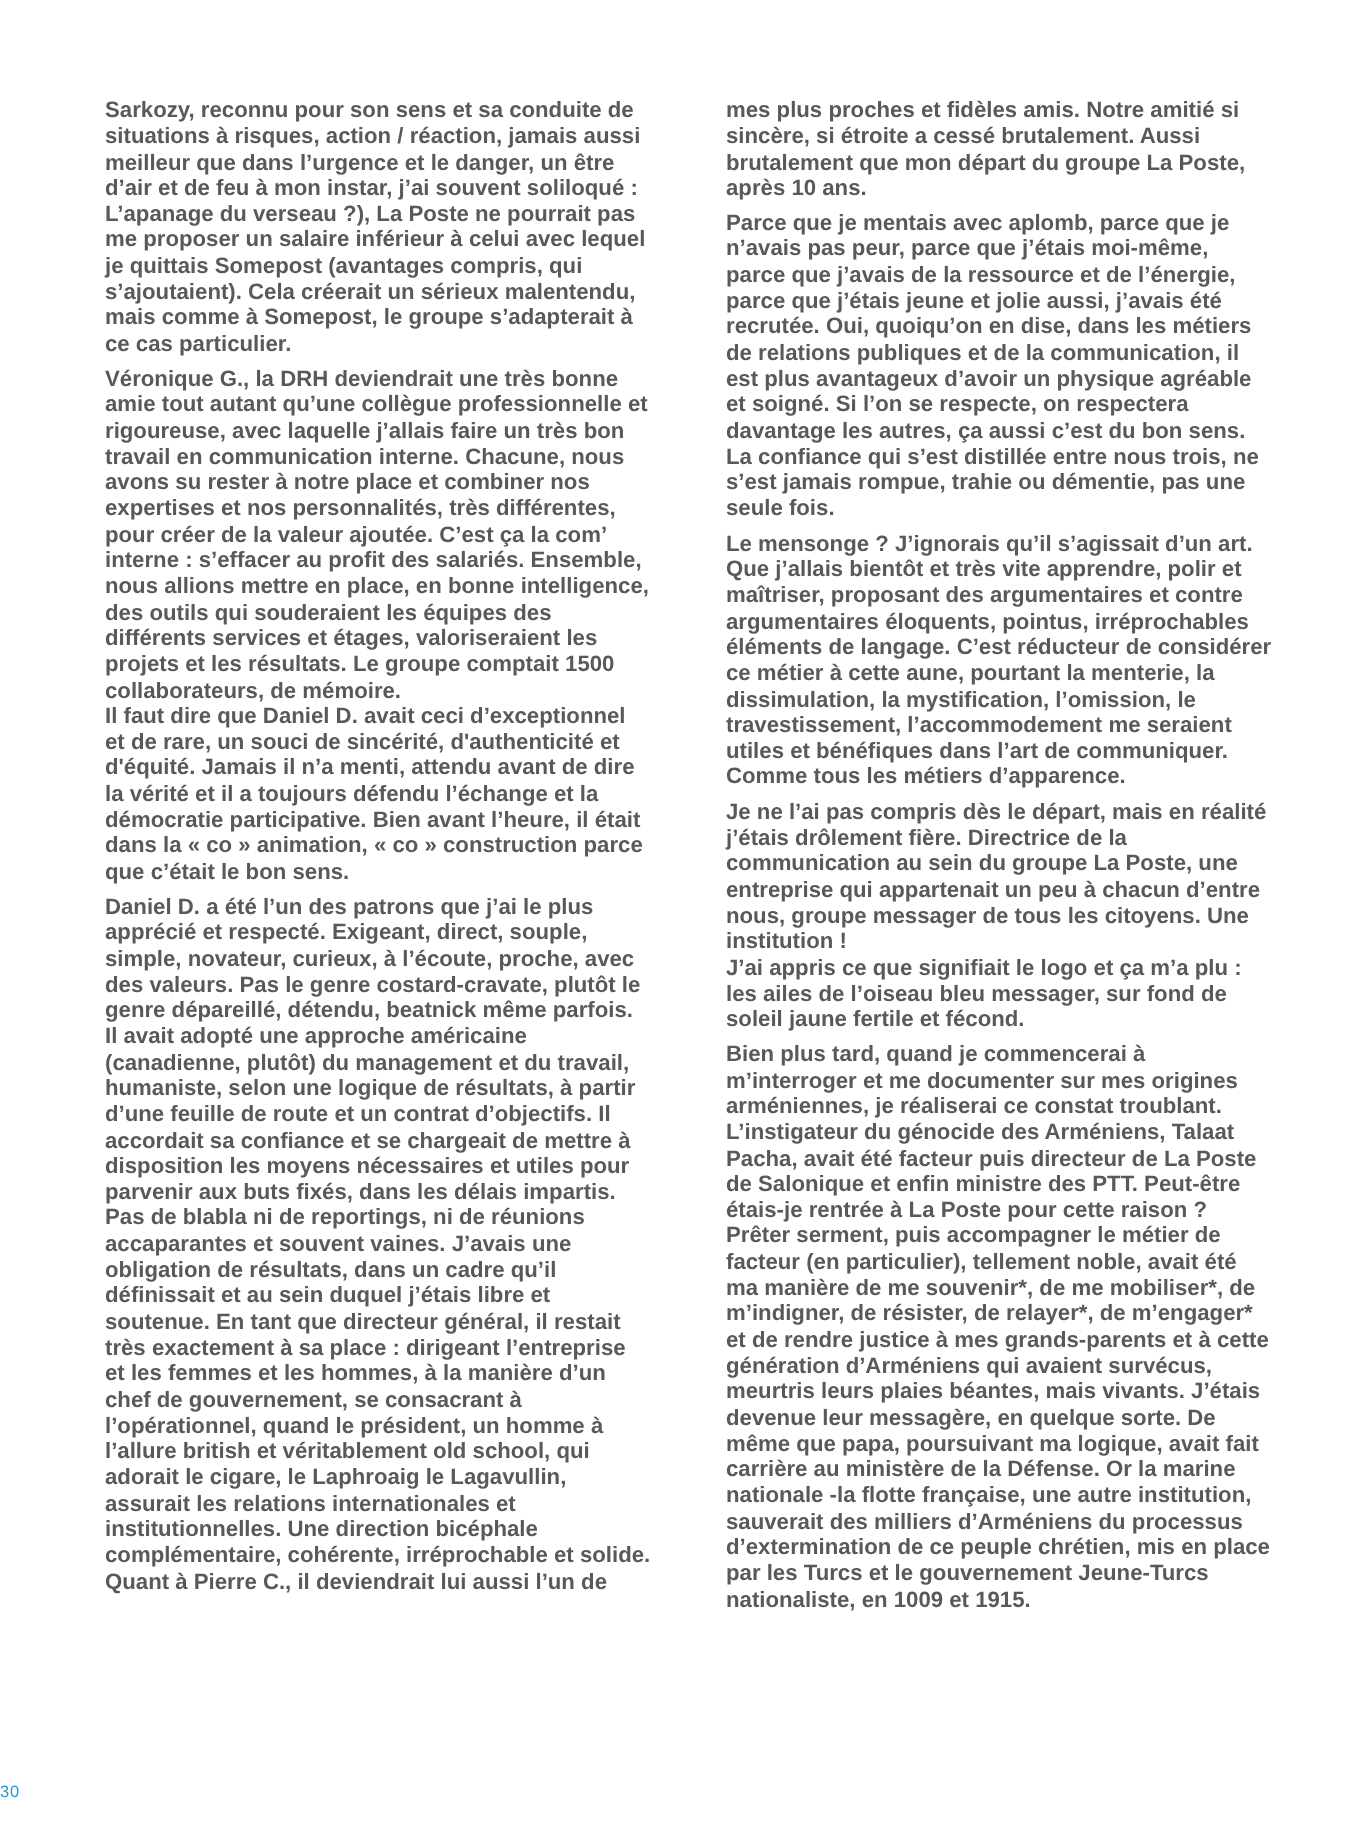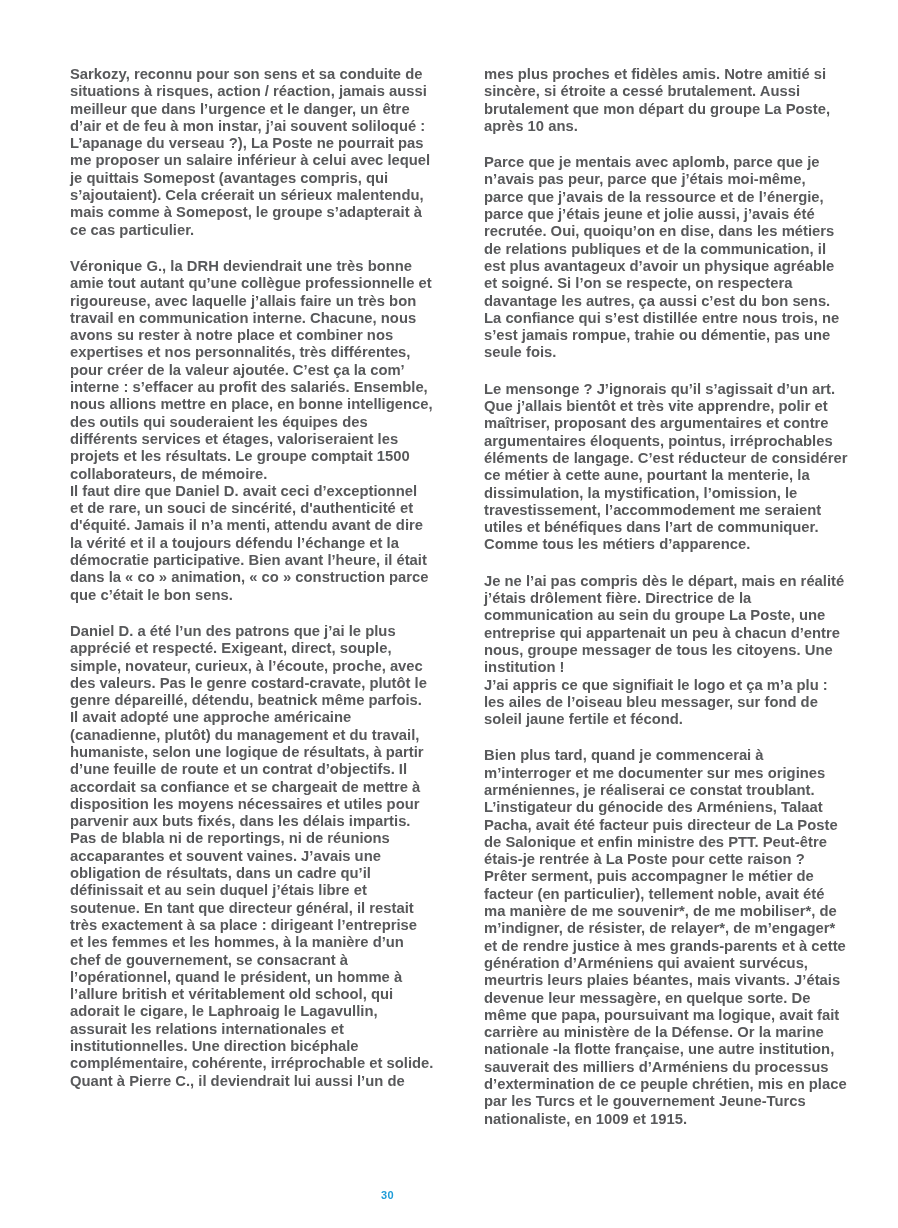--- a/index.html
+++ b/index.html
@@ -21,30 +21,30 @@
     width: 364px;
     color: var(--text-color, #58595b);
     font-size: 14.8px;
     line-height: 17.3px;
     letter-spacing: 0px;
     text-align: left;
   }
   .col-left  { left: 70px; }
   .col-right { left: 484px; }
   .col p { margin: 0; font-weight: bold; }
-  .col p.gap { margin-top: 19px; }
+  .col p.gap { margin-top: 6px; }
   .page-number {
     position: absolute;
     top: 1189px;
     left: 0;
     width: 775px;
-    text-align: center;
+    text-align: left;
     color: var(--accent, #1e9cd8);
     font-size: 11px;
-    font-weight: bold;
+    font-weight: normal;
     letter-spacing: 0.5px;
   }
 </style>
 </head>
 <body>
 
 <div class="page">
 
   <div class="col col-left">
     <p>Sarkozy, reconnu pour son sens et sa conduite de situations à risques, action / réaction, jamais aussi meilleur que dans l’urgence et le danger, un être d’air et de feu à mon instar, j’ai souvent soliloqué : L’apanage du verseau ?), La Poste ne pourrait pas me proposer un salaire inférieur à celui avec lequel je quittais Somepost (avantages compris, qui s’ajoutaient). Cela créerait un sérieux malentendu, mais comme à Somepost, le groupe s’adapterait à ce cas particulier.</p>

